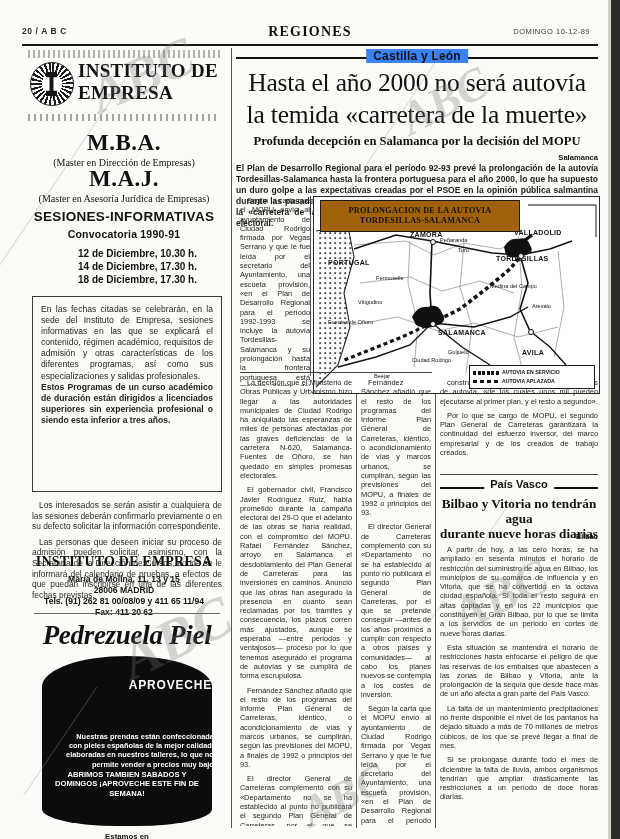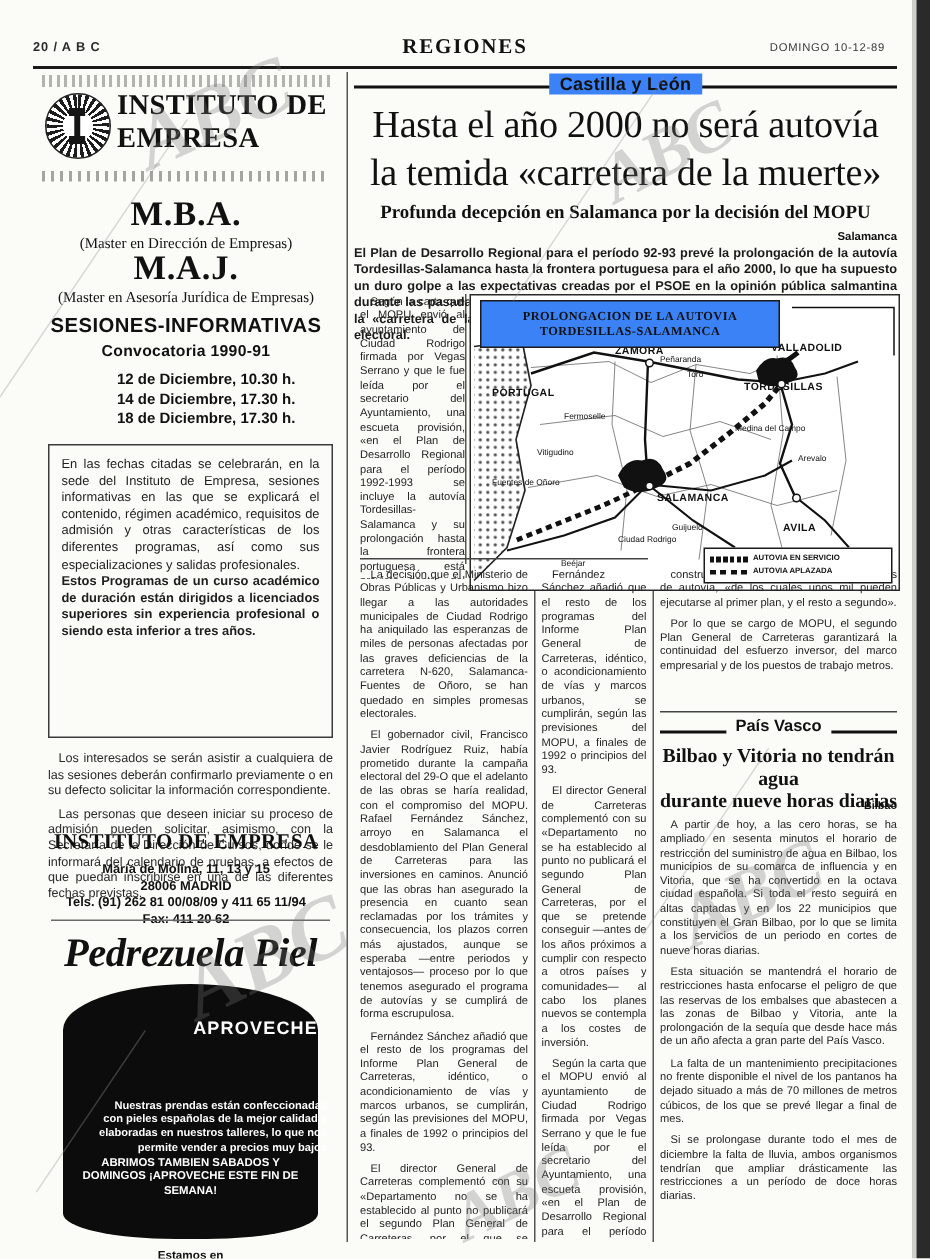--- a/index.html
+++ b/index.html
@@ -90,21 +90,21 @@
     font-family:"Liberation Sans",sans-serif;font-weight:700;font-size:12px;letter-spacing:.2px;}
   h1.head{margin:5px 0 0 0;text-align:center;font-family:"Liberation Serif",serif;font-weight:400;
     font-size:25.5px;line-height:27px;letter-spacing:-.2px;}
   h2.subhead{margin:6px 0 0 0;text-align:center;font-family:"Liberation Serif",serif;font-weight:700;
     font-size:12.6px;line-height:14px;}
   .place{margin-top:5px;text-align:right;font-family:"Liberation Sans",sans-serif;font-size:7.6px;font-weight:600;}
   .lede{margin-top:1px;font-family:"Liberation Sans",sans-serif;font-size:8.5px;line-height:11px;text-align:justify;font-weight:600;color:#1b1b1b;}
 
   
   .mapwrap{position:absolute;left:313px;top:196px;width:285px;height:196px;border:1px solid #2a2a2a;background:#fff;overflow:hidden;}
-  .maptitle{position:absolute;left:6px;top:3px;width:198px;height:30px;background:#3b82f6;border:1px solid #1a1a1a;
+  .maptitle{position:absolute;left:6px;top:3px;width:198px;height:30px;background:#a16207;border:1px solid #1a1a1a;
     display:flex;flex-direction:column;align-items:center;justify-content:center;z-index:6;}
   .maptitle span{font-family:"Liberation Serif",serif;font-weight:700;font-size:8.2px;letter-spacing:.3px;line-height:10px;}
   .legend{position:absolute;right:4px;bottom:4px;width:126px;height:24px;background:#fff;border:1px solid #1a1a1a;z-index:6;padding:2px 3px;box-sizing:border-box;}
   .legend div{display:flex;align-items:center;gap:3px;font-family:"Liberation Sans",sans-serif;font-size:5.2px;font-weight:700;line-height:9px;}
   .sw1{width:26px;height:4px;background:repeating-linear-gradient(90deg,#111 0 3px,#fff 3px 4.5px);}
   .sw2{width:26px;height:3px;background:repeating-linear-gradient(90deg,#111 0 4px,#fff 4px 7px);}
   .mlabel{position:absolute;font-family:"Liberation Sans",sans-serif;font-size:5.6px;color:#111;z-index:5;white-space:nowrap;}
   .mlabel.big{font-weight:700;font-size:7px;letter-spacing:.3px;}
   .mdot{position:absolute;width:4px;height:4px;border:1px solid #111;border-radius:50%;background:#fff;z-index:5;}
 
@@ -326,21 +326,21 @@
   </div>
 
   <div class="bcol" style="left:361px;top:378px;width:70px;height:448px;overflow:hidden;">
     <p>Fernández Sánchez añadió que el resto de los programas del Informe Plan General de Carreteras, idéntico, o acondicionamiento de vías y marcos urbanos, se cumplirán, según las previsiones del MOPU, a finales de 1992 o principios del 93.</p>
     <p>El director General de Carreteras complementó con su «Departamento no se ha establecido al punto no publicará el segundo Plan General de Carreteras, por el que se pretende conseguir —antes de los años próximos a cumplir con respecto a otros países y comunidades— al cabo los planes nuevos se contempla a los costes de inversión.</p>
     <p>Según la carta que el MOPU envió al ayuntamiento de Ciudad Rodrigo firmada por Vegas Serrano y que le fue leída por el secretario del Ayuntamiento, una escueta provisión, «en el Plan de Desarrollo Regional para el período 1992-1993 se incluye la autovía Tordesillas-Salamanca y su prolongación hasta la frontera portuguesa está previsto dentro del objetivo de vías de gran capacidad para el año 2000», declaraba en respuesta al escrito informativo de la carretera Salamanca-Fuentes de Oñoro.</p>
   </div>
 
   <div class="bcol" style="left:440px;top:378px;width:158px;height:92px;overflow:hidden;">
     <p>construcción de diez mil quinientos kilómetros de autovía, «de los cuales unos mil pueden ejecutarse al primer plan, y el resto a segundo».</p>
-    <p>Por lo que se cargo de MOPU, el segundo Plan General de Carreteras garantizará la continuidad del esfuerzo inversor, del marco empresarial y de los puestos de trabajo metros.</p>
+    <p>Por lo que se cargo de MOPU, el segundo Plan General de Carreteras garantizará la continuidad del esfuerzo inversor, del marco empresarial y de los creados de trabajo creados.</p>
   </div>
 
   <div class="pv-kicker">
     <div class="line"></div>
     <div class="txt">País Vasco</div>
   </div>
   <h3 class="pv-head">
     <span>Bilbao y Vitoria no tendrán agua</span><br>
     <span>durante nueve horas diarias</span>
   </h3>

